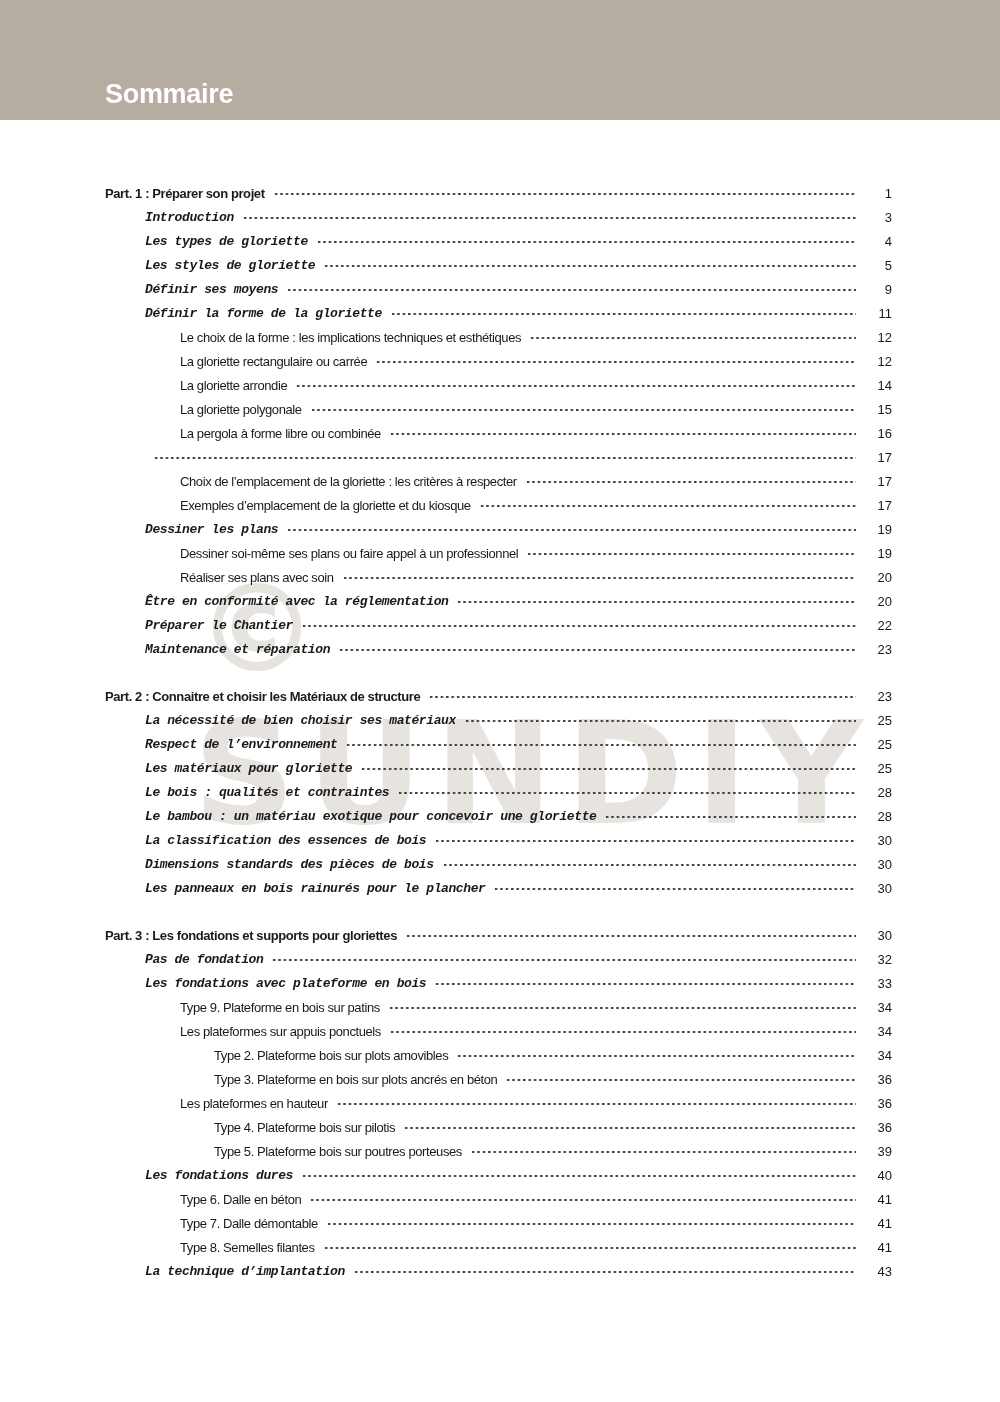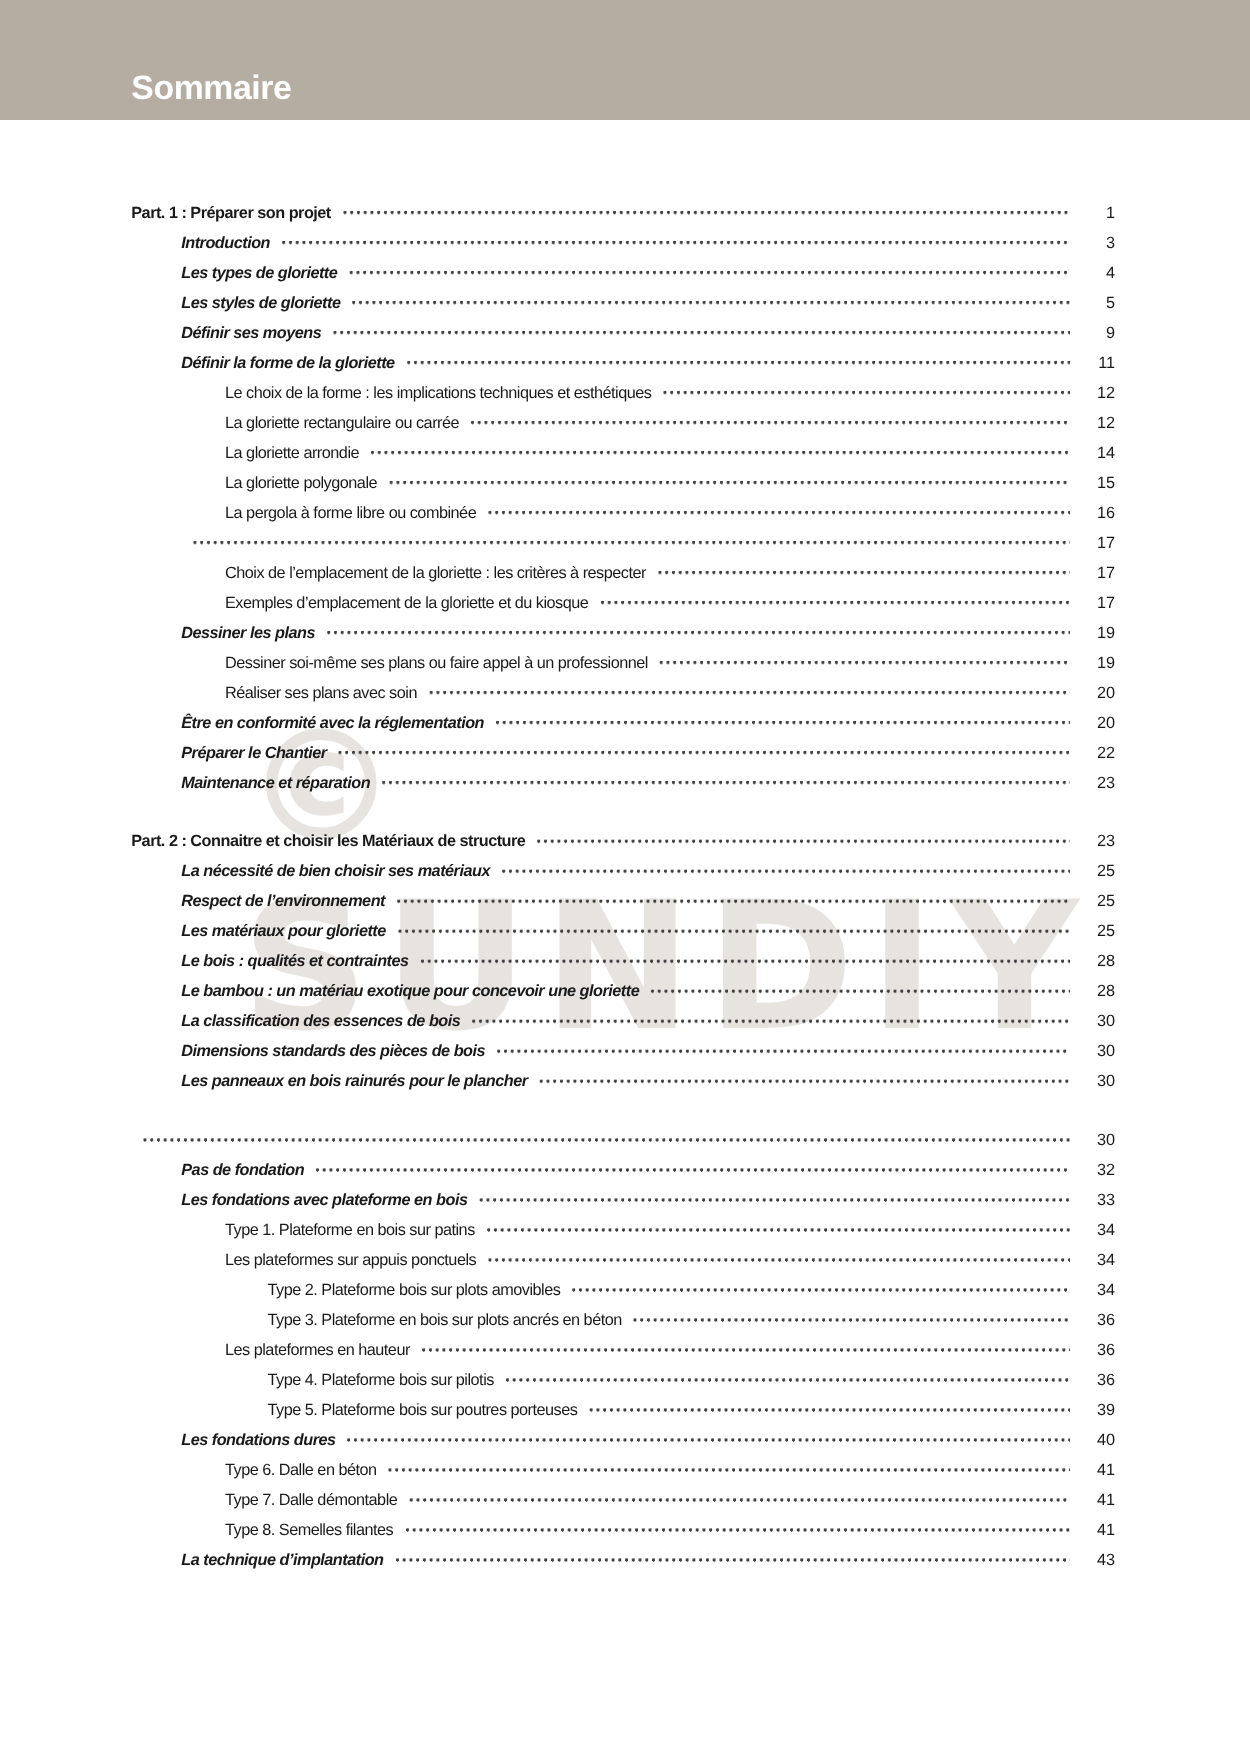--- a/index.html
+++ b/index.html
@@ -5,21 +5,21 @@
   html, body { margin: 0; padding: 0; }
   body {
     width: 1000px; height: 1402px;
     background: #ffffff;
     font-family: "Liberation Sans", sans-serif;
     color: #1a1a1a;
     position: relative;
     overflow: hidden;
   }
   .header-band {
-    height: 96px;
+    height: 120px;
     background: #b6ada2;
     display: flex;
     align-items: flex-end;
     padding: 0 0 10px 105px;
     box-sizing: border-box;
   }
   .header-title {
     color: #ffffff;
     font-size: 27px;
     font-weight: bold;
@@ -60,21 +60,21 @@
     height: 24px;
     font-size: 13px;
     letter-spacing: -0.4px;
     white-space: nowrap;
   }
   .toc-row.gap-before { margin-top: 23px; }
   .level-1 { padding-left: 40px; }
   .level-2 { padding-left: 75px; }
   .level-3 { padding-left: 109px; }
   .style-part .toc-label { font-weight: bold; }
-  .style-bold-italic .toc-label { font-weight: bold; font-style: italic; }
+  .style-bold-italic .toc-label { font-weight: bold; font-style: italic; font-family: Liberation Mono, monospace; }
   .toc-label { flex: 0 0 auto; }
   .toc-dots {
     flex: 1 1 auto;
     height: 5px;
     margin: 0 10px 4px 9px;
     background-image: radial-gradient(circle at 2px 2px, #3d3d3d 1.15px, transparent 1.5px);
     background-size: 5.4px 5px;
     background-repeat: repeat-x;
     background-position: left bottom;
   }
@@ -234,35 +234,36 @@
       <span class="toc-label">Dimensions standards des pièces de bois</span>
       <span class="toc-dots"></span>
       <span class="toc-page">30</span>
     </div>
     <div class="toc-row level-1 style-bold-italic">
       <span class="toc-label">Les panneaux en bois rainurés pour le plancher</span>
       <span class="toc-dots"></span>
       <span class="toc-page">30</span>
     </div>
     <div class="toc-row level-0 style-part gap-before">
+      <span class="toc-label">Part. 3 : Les fondations et supports pour gloriettes</span>
       <span class="toc-dots"></span>
       <span class="toc-page">30</span>
     </div>
     <div class="toc-row level-1 style-bold-italic">
       <span class="toc-label">Pas de fondation</span>
       <span class="toc-dots"></span>
       <span class="toc-page">32</span>
     </div>
     <div class="toc-row level-1 style-bold-italic">
       <span class="toc-label">Les fondations avec plateforme en bois</span>
       <span class="toc-dots"></span>
       <span class="toc-page">33</span>
     </div>
     <div class="toc-row level-2 style-regular">
-      <span class="toc-label">Type 1. Plateforme en bois sur patins</span>
+      <span class="toc-label">Type 9. Plateforme en bois sur patins</span>
       <span class="toc-dots"></span>
       <span class="toc-page">34</span>
     </div>
     <div class="toc-row level-2 style-regular">
       <span class="toc-label">Les plateformes sur appuis ponctuels</span>
       <span class="toc-dots"></span>
       <span class="toc-page">34</span>
     </div>
     <div class="toc-row level-3 style-regular">
       <span class="toc-label">Type 2. Plateforme bois sur plots amovibles</span>

